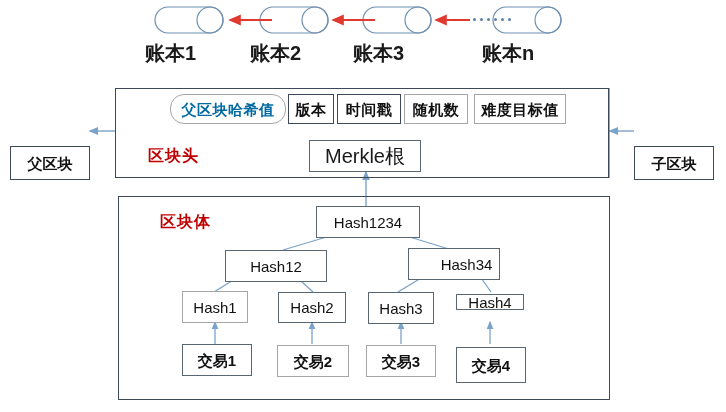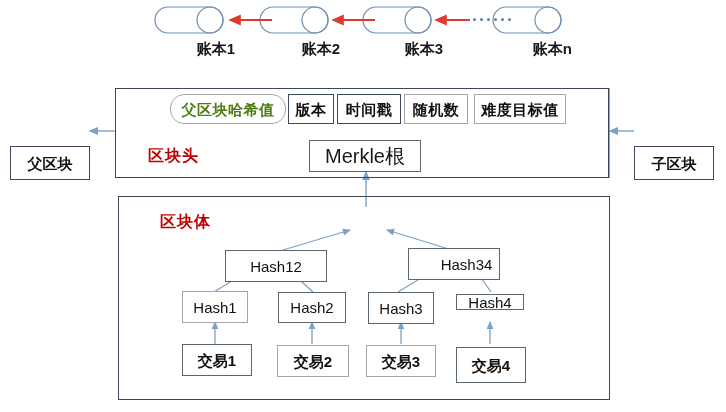--- a/index.html
+++ b/index.html
@@ -15,29 +15,29 @@
     position:absolute;box-sizing:border-box;background:#ffffff;
     display:flex;align-items:center;justify-content:center;
     color:#111111;white-space:nowrap;line-height:1;
   }
   
   .b-dark{border:1px solid #3c4858;}
   .b-gray{border:1.5px solid #a6a6a6;}
   .b-mix{border:1px solid #5a6670;}
 
   .hdr-field{font-size:15px;font-weight:700;letter-spacing:.5px;}
-  .hdr-field.red{color:#4d7c0f;border-radius:14px;}
+  .hdr-field.red{color:#0369a1;border-radius:14px;}
   .sec-label{position:absolute;color:#c00000;font-size:16px;font-weight:700;letter-spacing:1px;}
   .merkle{font-size:20px;font-weight:400;color:#1a1a1a;}
   .hashbox{font-size:15px;font-weight:400;color:#111;}
   .txbox{font-size:15px;font-weight:700;color:#111;}
   .sidebox{font-size:15px;font-weight:700;color:#111;margin-top:32px;}
   .ledger-label{
-    position:absolute;font-size:15px;font-weight:700;color:#1a1a1a;
-    text-align:right;white-space:nowrap;
+    position:absolute;font-size:20px;font-weight:700;color:#1a1a1a;
+    text-align:left;white-space:nowrap;
   }
   .dots{position:absolute;display:flex;gap:4px;align-items:center;}
   .dots i{width:3px;height:3px;border-radius:50%;background:#5b7fa6;display:block;}
 </style>
 </head>
 <body>
 
 <div id="stage">
 
   <svg class="layer" viewBox="0 0 726 412">
@@ -122,20 +122,21 @@
   <div class="box b-dark hdr-field" style="left:337px;top:94px;width:64px;height:30px;">时间戳</div>
   <div class="box b-gray hdr-field" style="left:404px;top:94px;width:64px;height:30px;">随机数</div>
   <div class="box b-gray hdr-field" style="left:474px;top:94px;width:92px;height:30px;">难度目标值</div>
 
   <div class="box b-mix merkle" style="left:309px;top:140px;width:112px;height:32px;">Merkle根</div>
 
   <div class="box b-dark" style="left:118px;top:196px;width:492px;height:204px;background:transparent;"></div>
 
   <div class="sec-label" style="left:160px;top:212px;">区块体</div>
 
+  <div class="box b-mix hashbox" style="left:316px;top:206px;width:104px;height:32px;">Hash1234</div>
 
   <div class="box b-mix hashbox" style="left:225px;top:250px;width:102px;height:32px;">Hash12</div>
   <div class="box b-mix hashbox" style="left:408px;top:248px;width:92px;height:32px;padding-left:25px;">Hash34</div>
 
   <div class="box b-gray hashbox" style="left:182px;top:291px;width:66px;height:32px;">Hash1</div>
   <div class="box b-mix hashbox" style="left:278px;top:292px;width:68px;height:31px;">Hash2</div>
   <div class="box b-mix hashbox" style="left:368px;top:292px;width:66px;height:32px;">Hash3</div>
   <div class="box b-mix hashbox" style="left:456px;top:294px;width:68px;height:16px;">Hash4</div>
 
   <div class="box b-mix txbox" style="left:182px;top:344px;width:70px;height:32px;">交易1</div>

